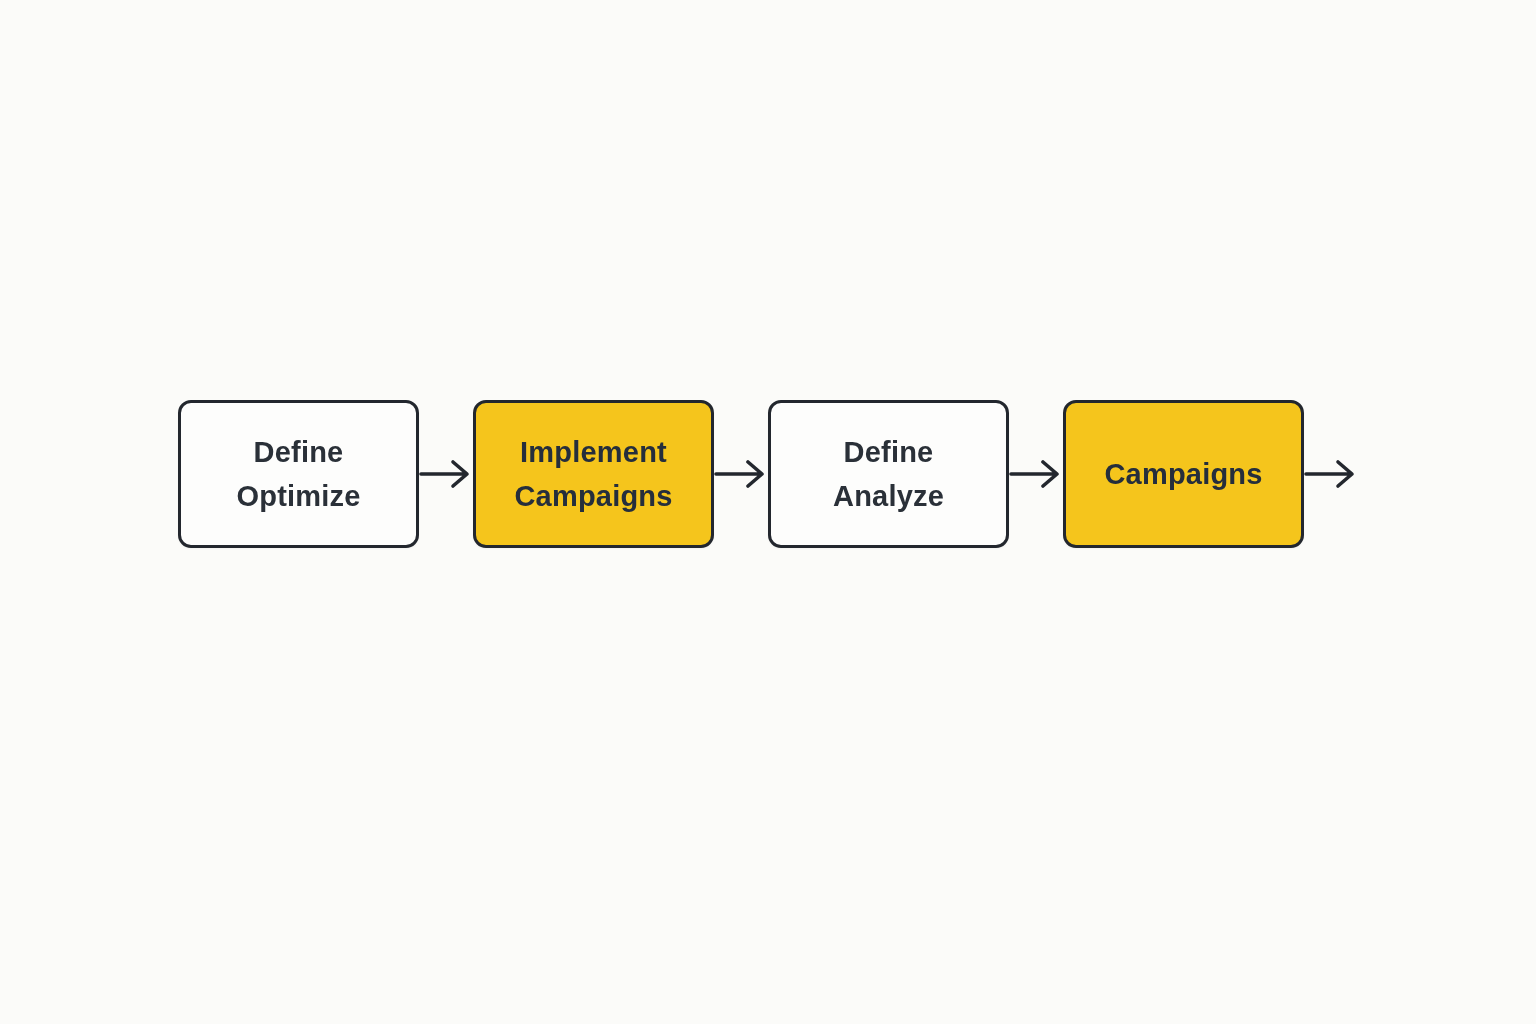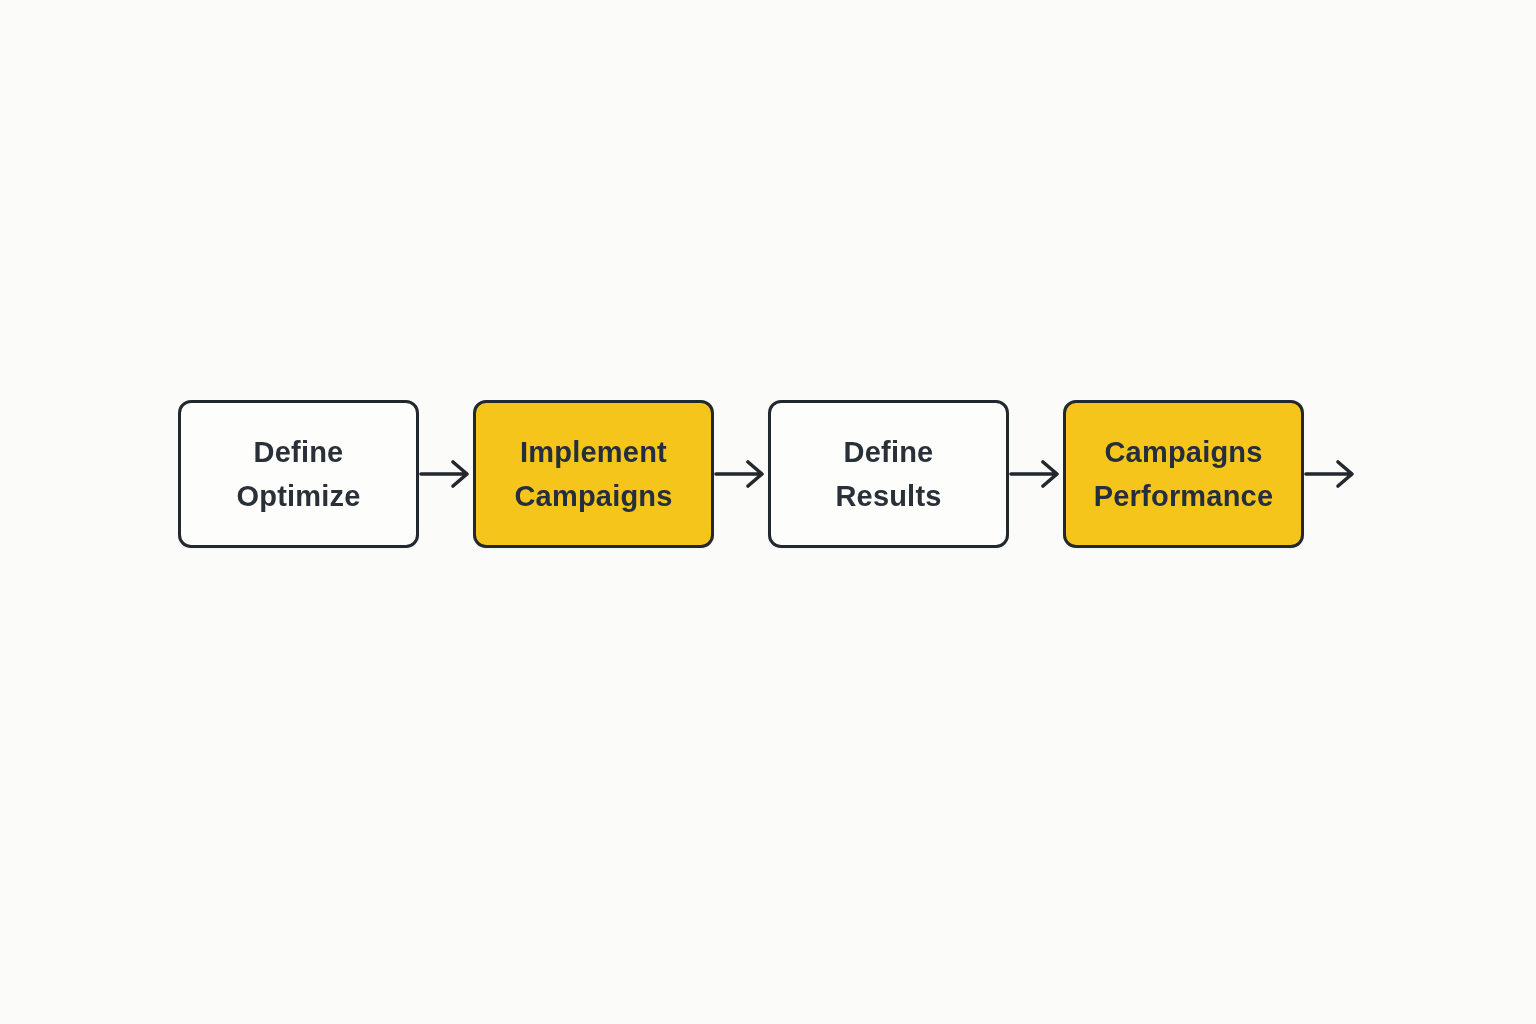--- a/index.html
+++ b/index.html
@@ -90,32 +90,31 @@
     </div>
 
     <div class="arrow">
       <svg width="54" height="34" viewBox="0 0 54 34">
         <path d="M2 17 H 46 M34 5 L 48 17 L 34 29"></path>
       </svg>
     </div>
 
     <div class="step">
       <span>Define</span>
-      <span>Results</span>
+      <span>Analyze</span>
     </div>
 
     <div class="arrow">
       <svg width="54" height="34" viewBox="0 0 54 34">
         <path d="M2 17 H 46 M34 5 L 48 17 L 34 29"></path>
       </svg>
     </div>
 
     <div class="step highlighted">
       <span>Campaigns</span>
-      <span>Performance</span>
     </div>
 
     <div class="arrow">
       <svg width="54" height="34" viewBox="0 0 54 34">
         <path d="M2 17 H 46 M34 5 L 48 17 L 34 29"></path>
       </svg>
     </div>
 
 
   </div>

